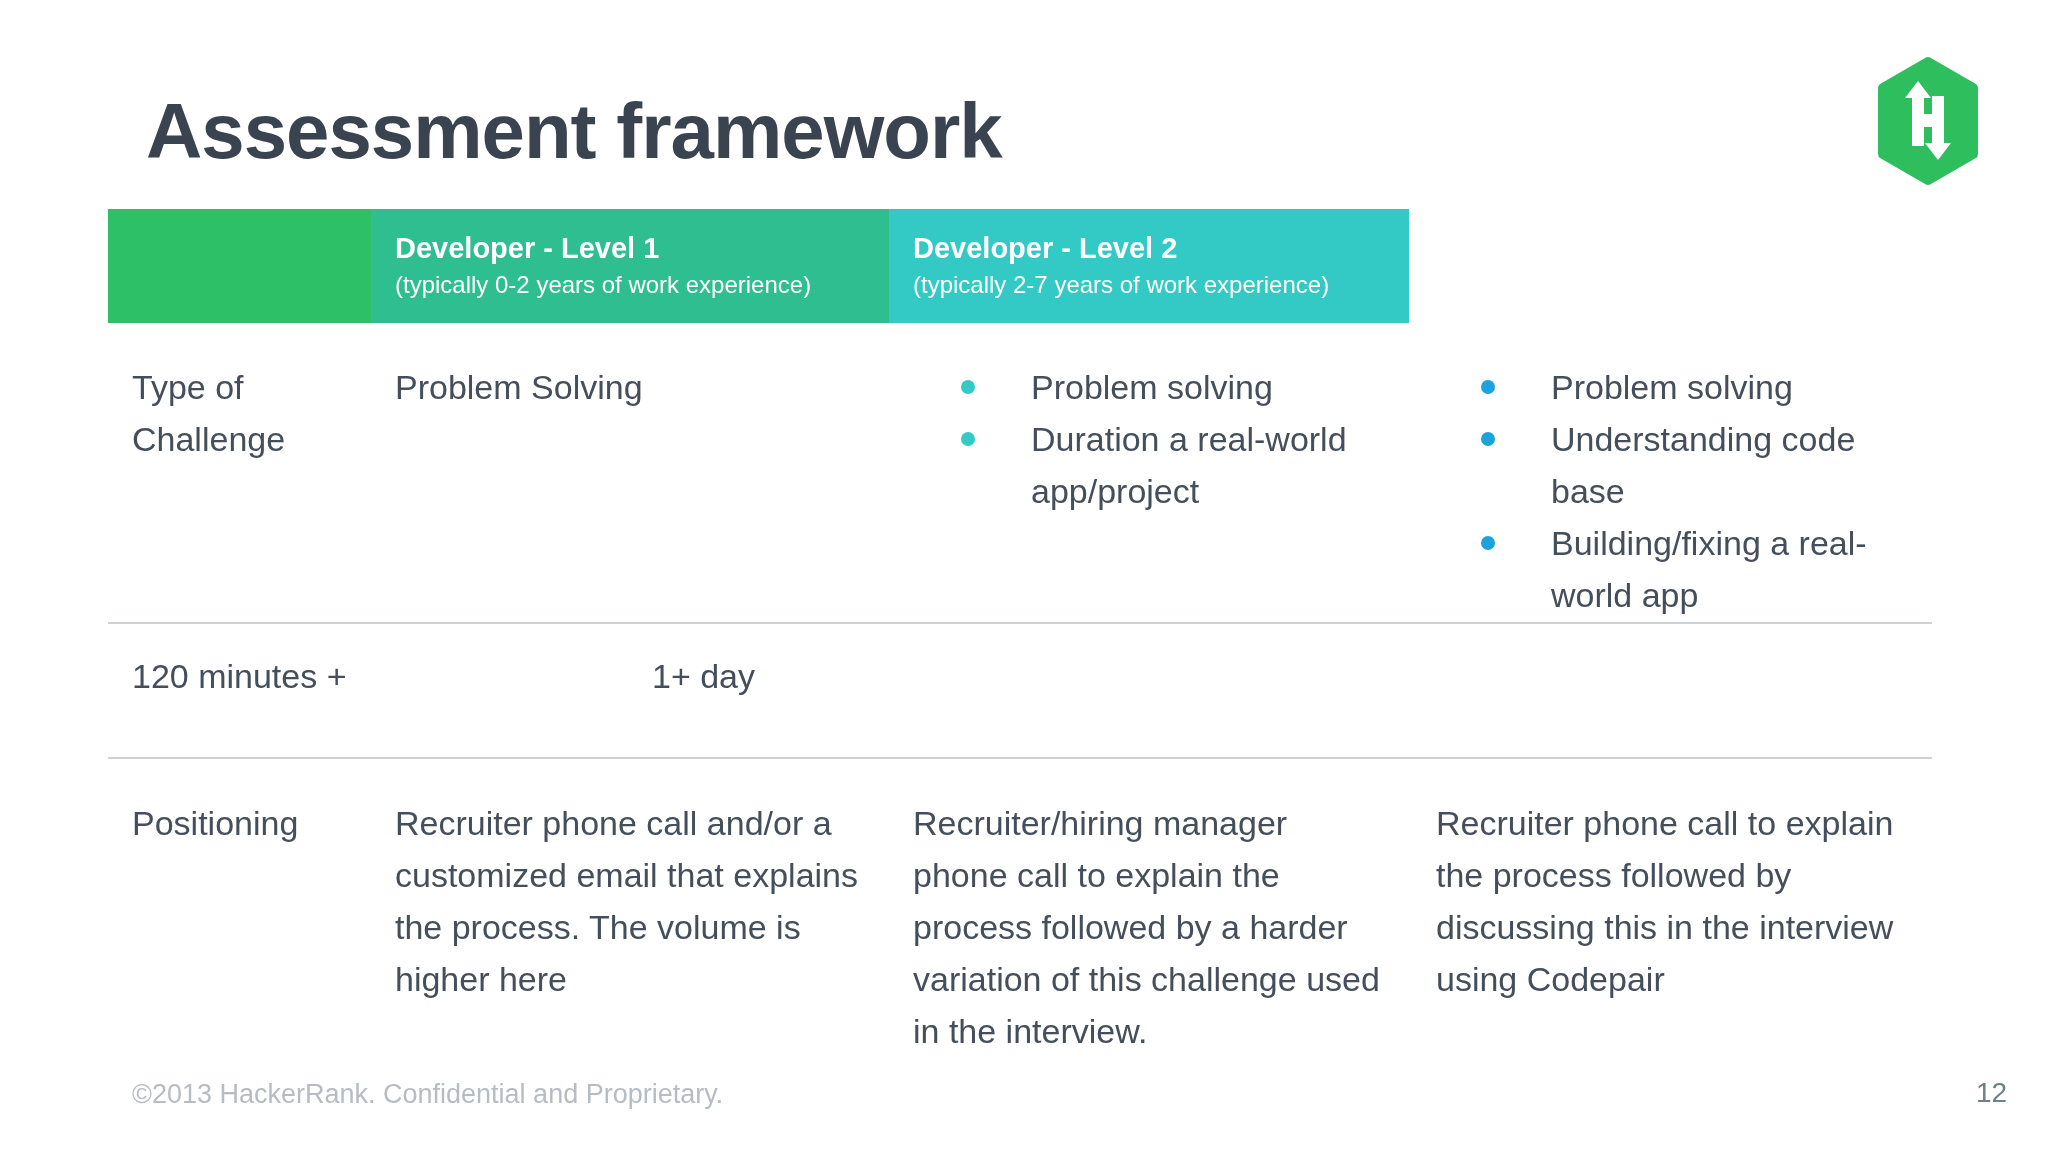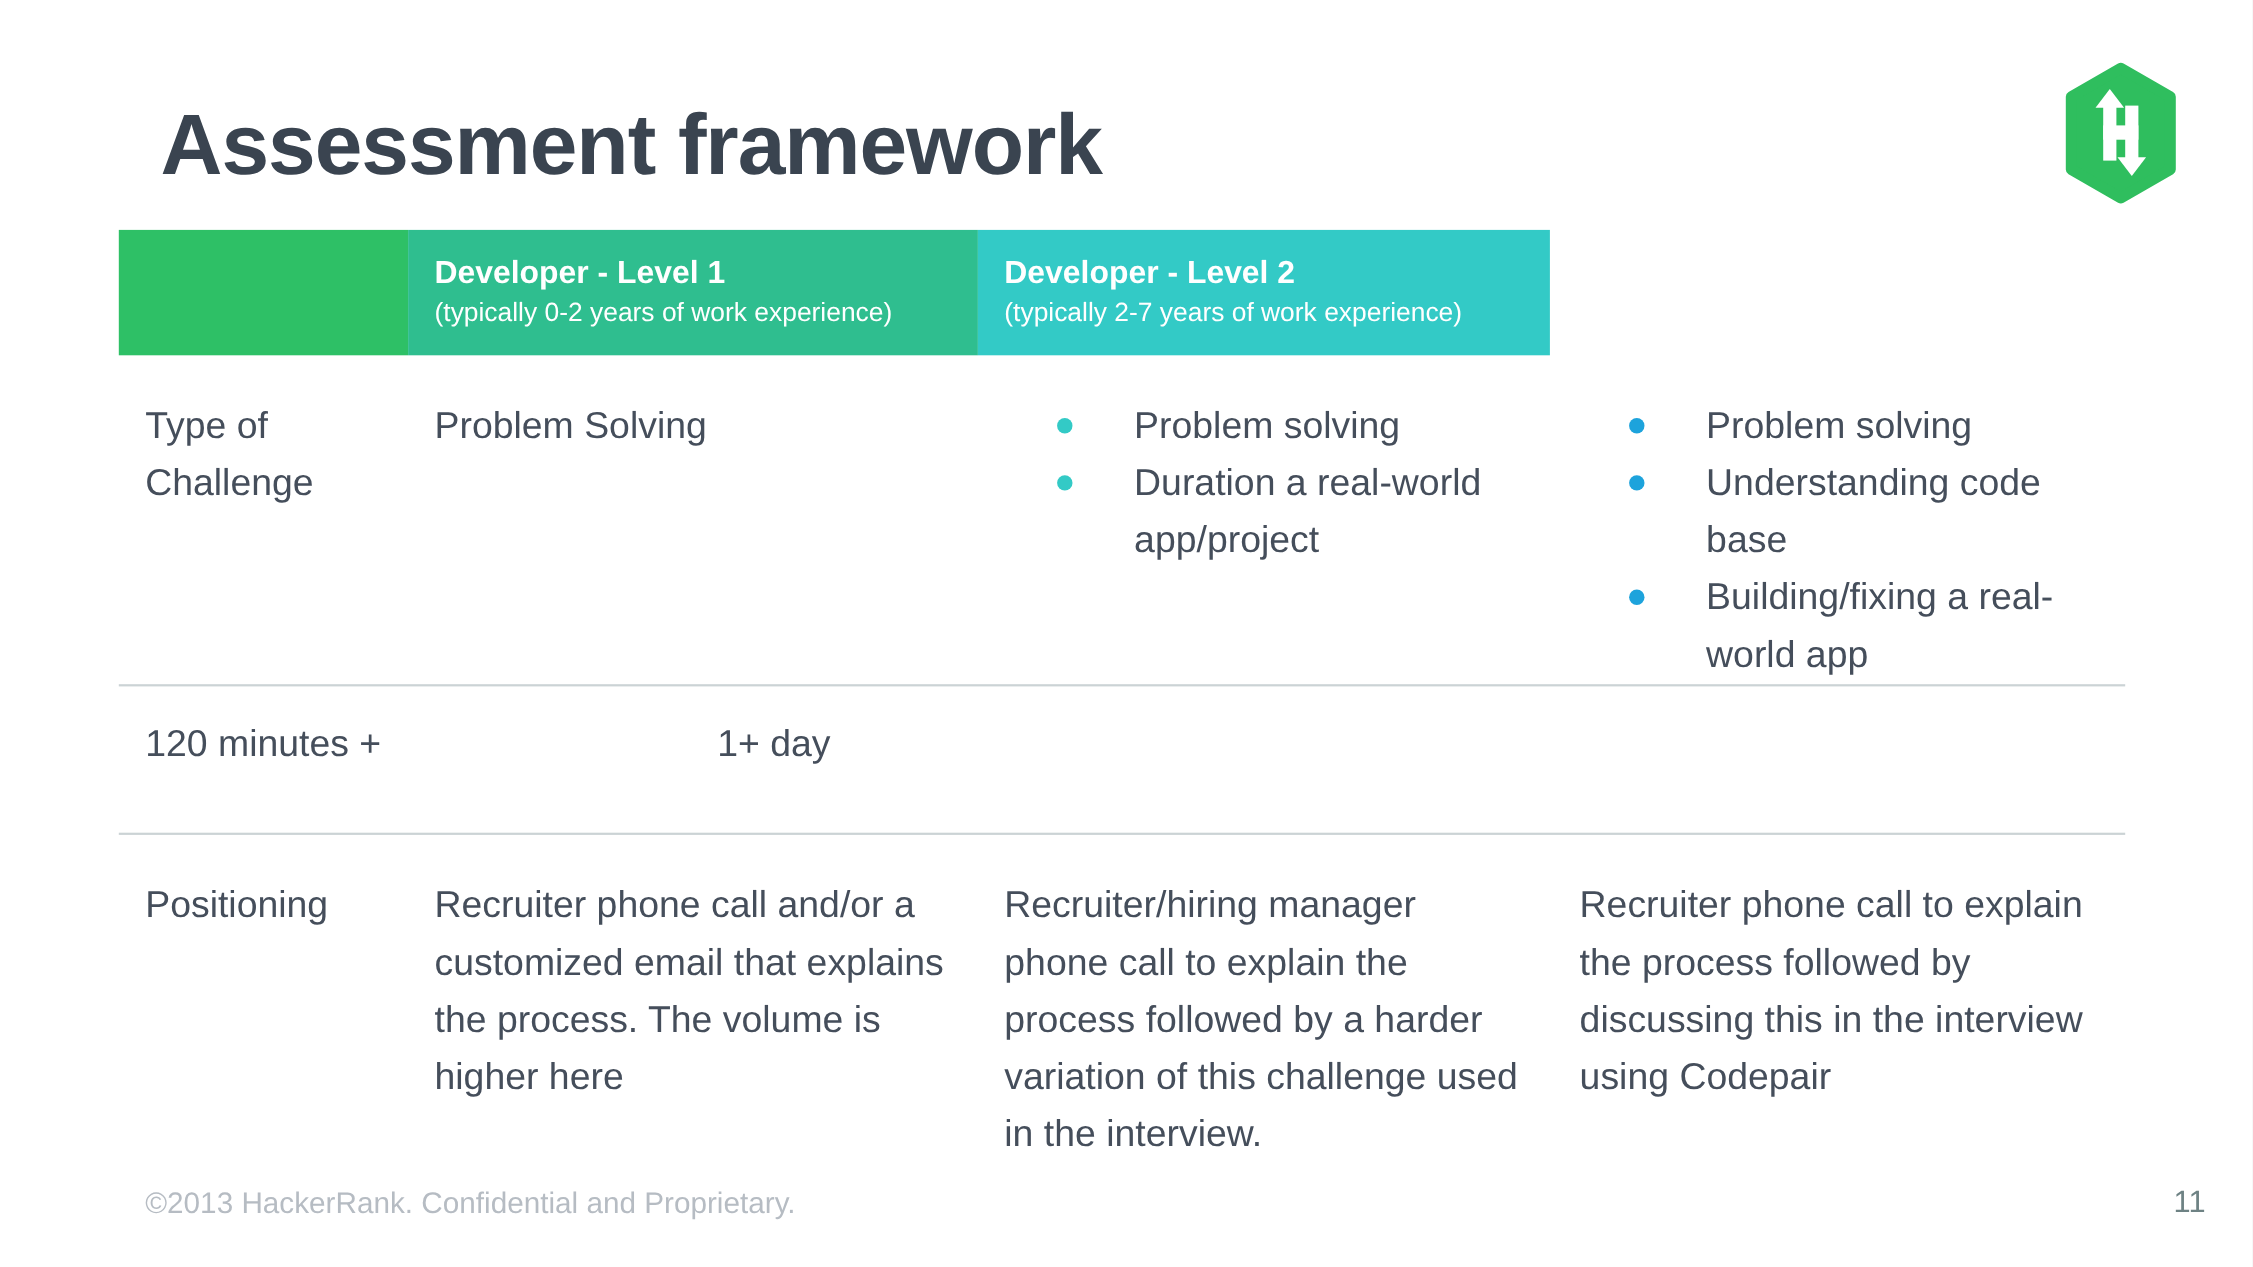--- a/index.html
+++ b/index.html
@@ -143,15 +143,15 @@
         <div class="para-inner">Recruiter/hiring manager phone call to explain the process followed by a harder variation of this challenge used in the interview.</div>
       </div>
       <div class="cell c2">
         <div class="para-inner">Recruiter phone call to explain the process followed by discussing this in the interview using Codepair</div>
       </div>
     </div>
 
   </div>
 
   <div class="footer">©2013 HackerRank. Confidential and Proprietary.</div>
-  <div class="pagenum">11</div>
+  <div class="pagenum">12</div>
 
 </div>
 
 </body></html>

